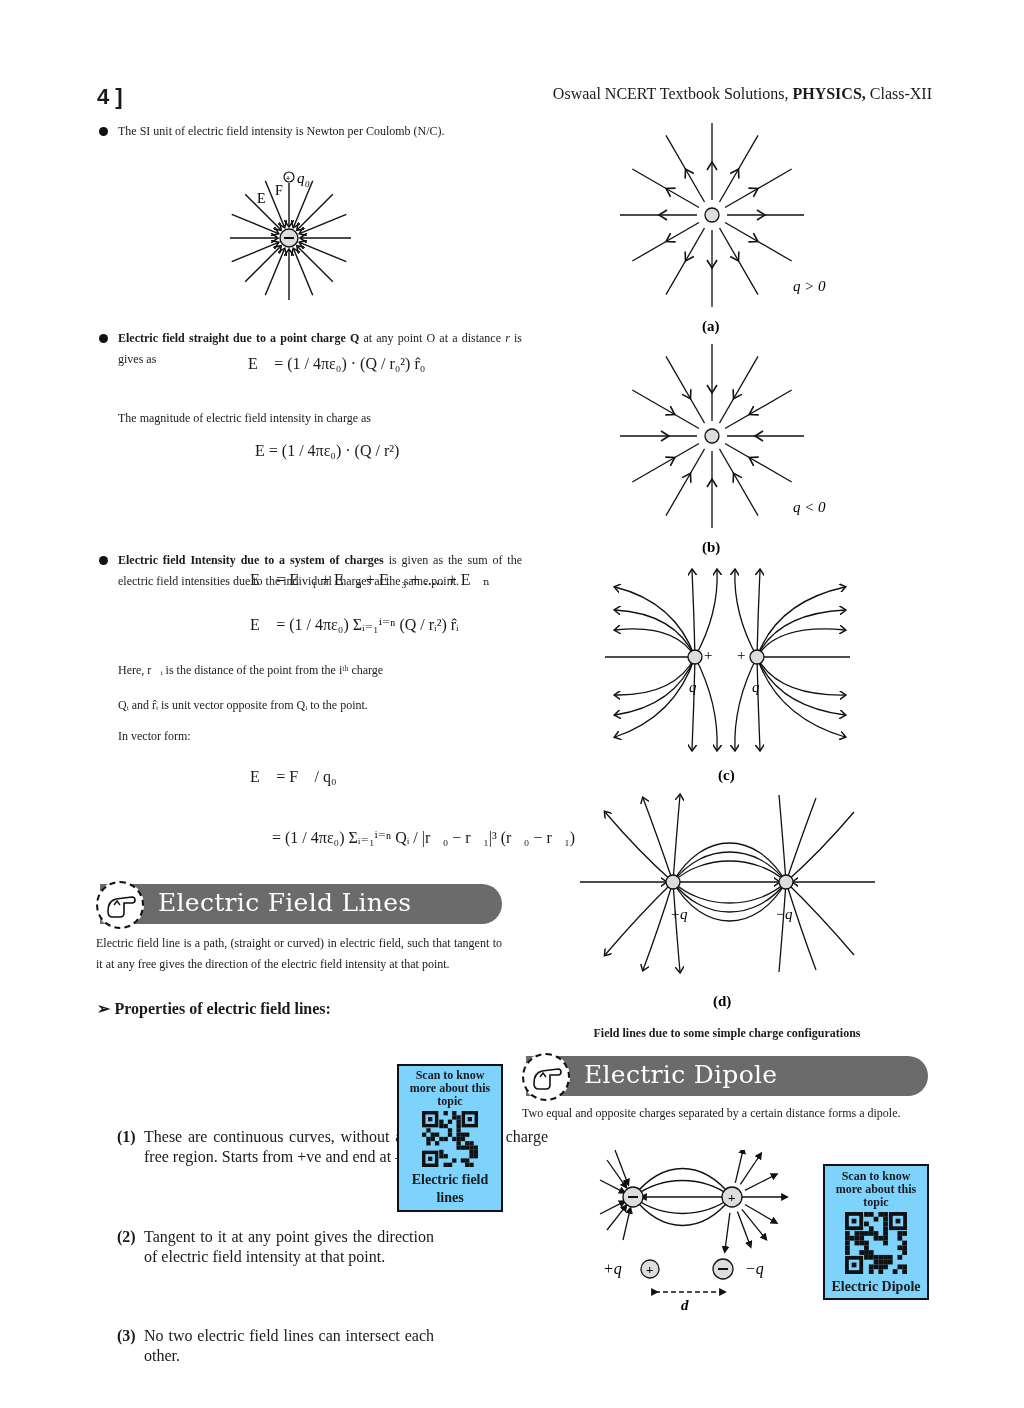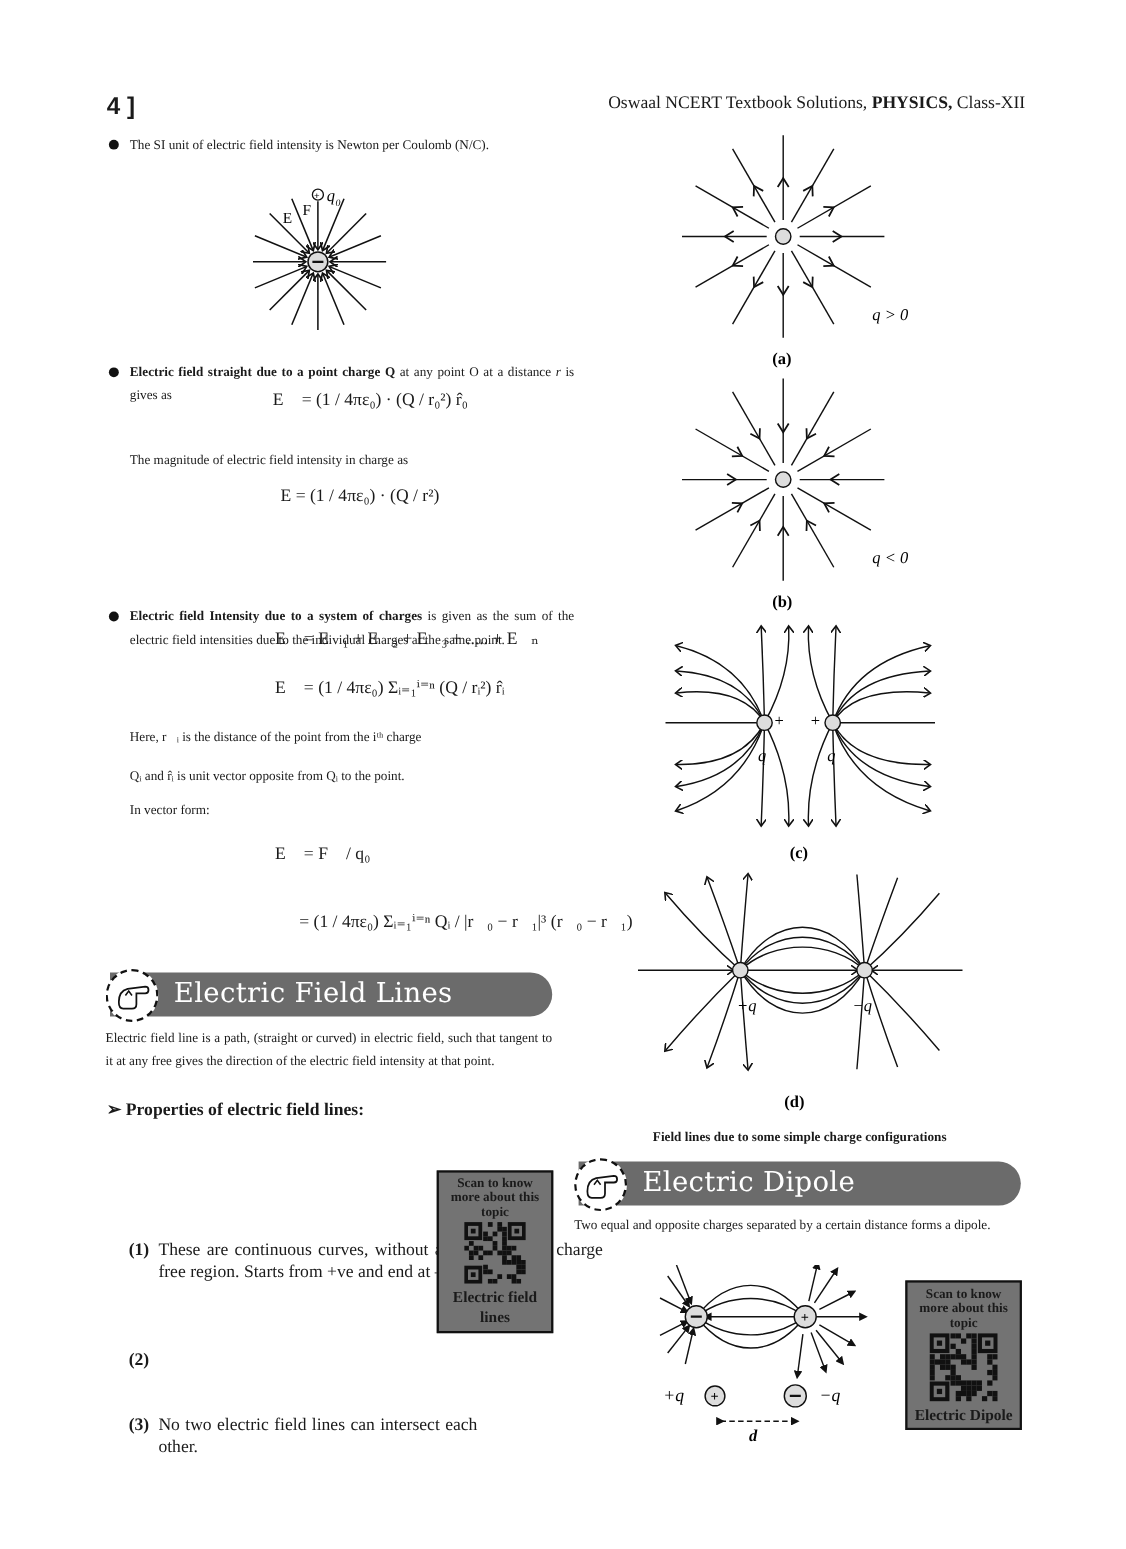--- a/index.html
+++ b/index.html
@@ -12,21 +12,21 @@
   .txt { font-size:12px; line-height:21px; text-align:justify; }
   .bullet { padding-left:21px; position:relative; }
   .bullet::before { content:""; position:absolute; left:2px; top:6px; width:9px; height:9px; border-radius:50%; background:#111; }
   .eq { font-size:16px; }
   .banner { height:40px; background:#6b6b6b; border-radius:0 20px 20px 0; color:#fff; }
   .banner .title { position:absolute; left:58px; top:4px; font-size:25px; font-family:"DejaVu Serif",serif; letter-spacing:0.3px; }
   .banner .icon { position:absolute; left:-4px; top:-3px; width:44px; height:44px; border-radius:50%; background:#fff; border:2px dashed #111; }
   .props-head { font-weight:bold; font-size:16px; }
   .item { position:relative; padding-left:47px; font-size:16px; line-height:20px; text-align:justify; }
   .item .num { position:absolute; left:20px; font-weight:bold; }
-  .qrbox { border:2px solid #111; background:#737373; text-align:center; font-weight:bold; }
+  .qrbox { border:2px solid #111; background:#7dd3fc; text-align:center; font-weight:bold; }
   .qrbox .small { font-size:12px; line-height:13px; }
   .qrbox .cap { font-size:14px; line-height:18px; }
   .caption { font-size:12px; font-weight:bold; text-align:center; }
   svg text { font-family:"Liberation Serif","DejaVu Serif",serif; }
 </style>
 </head>
 <body>
 
 <div class="abs pagenum">4 ]</div>
 <div class="abs runhead"><span>Oswaal NCERT Textbook Solutions, </span><b>PHYSICS,</b><span> Class-XII</span></div>
@@ -87,21 +87,21 @@
       </svg>
   </div>
   <div class="title">Electric Field Lines</div>
 </div>
 
 <div class="abs txt" style="left:96px;top:933px;width:406px;">Electric field line is a path, (straight or curved) in electric field, such that tangent to it at any free gives the direction of the electric field intensity at that point.</div>
 
 <div class="abs props-head" style="left:97px;top:999px;"><span>➢ </span><span>Properties of electric field lines:</span></div>
 
 <div class="abs item" style="left:97px;top:1022px;width:404px;"><span class="num">(1)</span><span>These are continuous curves, without any breakage in charge free region. Starts from +ve and end at –ve.</span></div>
-<div class="abs item" style="left:97px;top:1082px;width:290px;"><span class="num">(2)</span></div>
+<div class="abs item" style="left:97px;top:1082px;width:290px;"><span class="num">(2)</span><span>Tangent to it at any point gives the direction of electric field intensity at that point.</span></div>
 <div class="abs item" style="left:97px;top:1141px;width:290px;"><span class="num">(3)</span><span>No two electric field lines can intersect each other.</span></div>
 
 <div class="abs qrbox" style="left:397px;top:1064px;width:102px;height:144px;">
   <div class="small" style="margin-top:3px;padding:0 6px;">Scan to know more about this topic</div>
   <svg width="56" height="56" style="margin-top:3px;" class="qr">
       <rect x="0" y="21.538461538461537" width="4.3076923076923075" height="4.3076923076923075" fill="#111"></rect>
       <rect x="4.3076923076923075" y="17.23076923076923" width="4.3076923076923075" height="4.3076923076923075" fill="#111"></rect>
       <rect x="4.3076923076923075" y="25.846153846153847" width="4.3076923076923075" height="4.3076923076923075" fill="#111"></rect>
       <rect x="4.3076923076923075" y="30.153846153846153" width="4.3076923076923075" height="4.3076923076923075" fill="#111"></rect>
       <rect x="8.615384615384615" y="21.538461538461537" width="4.3076923076923075" height="4.3076923076923075" fill="#111"></rect>

